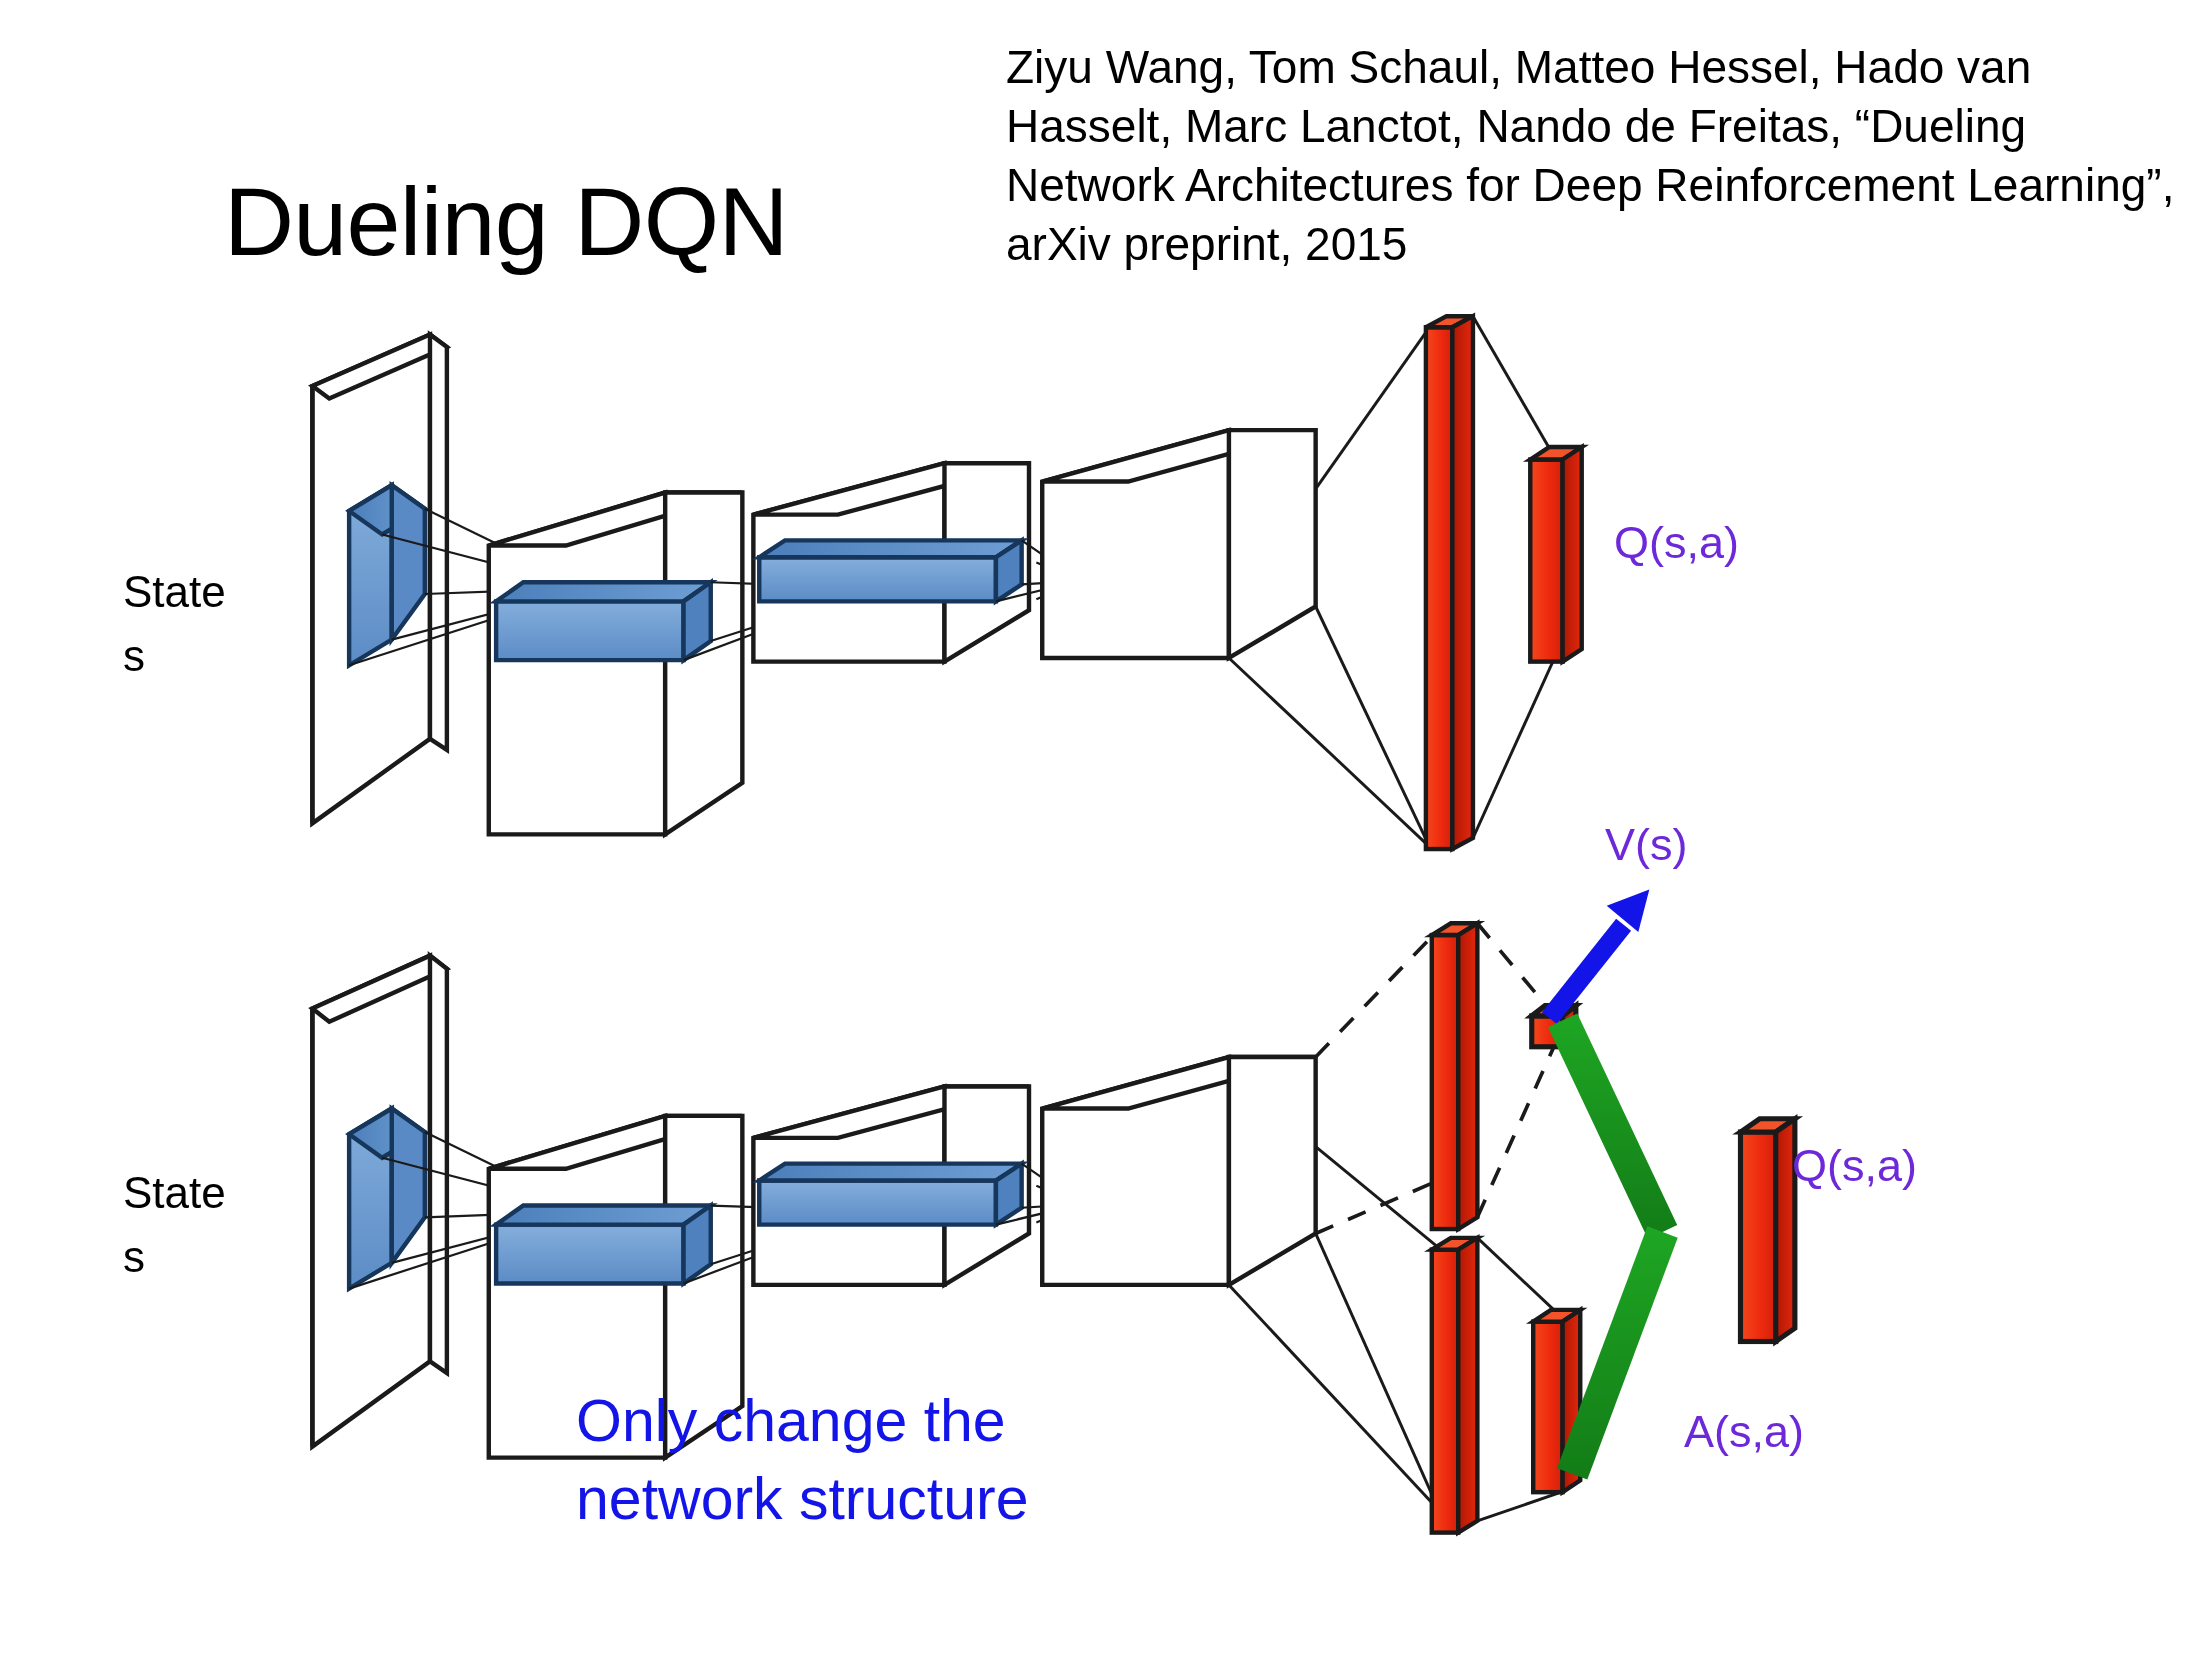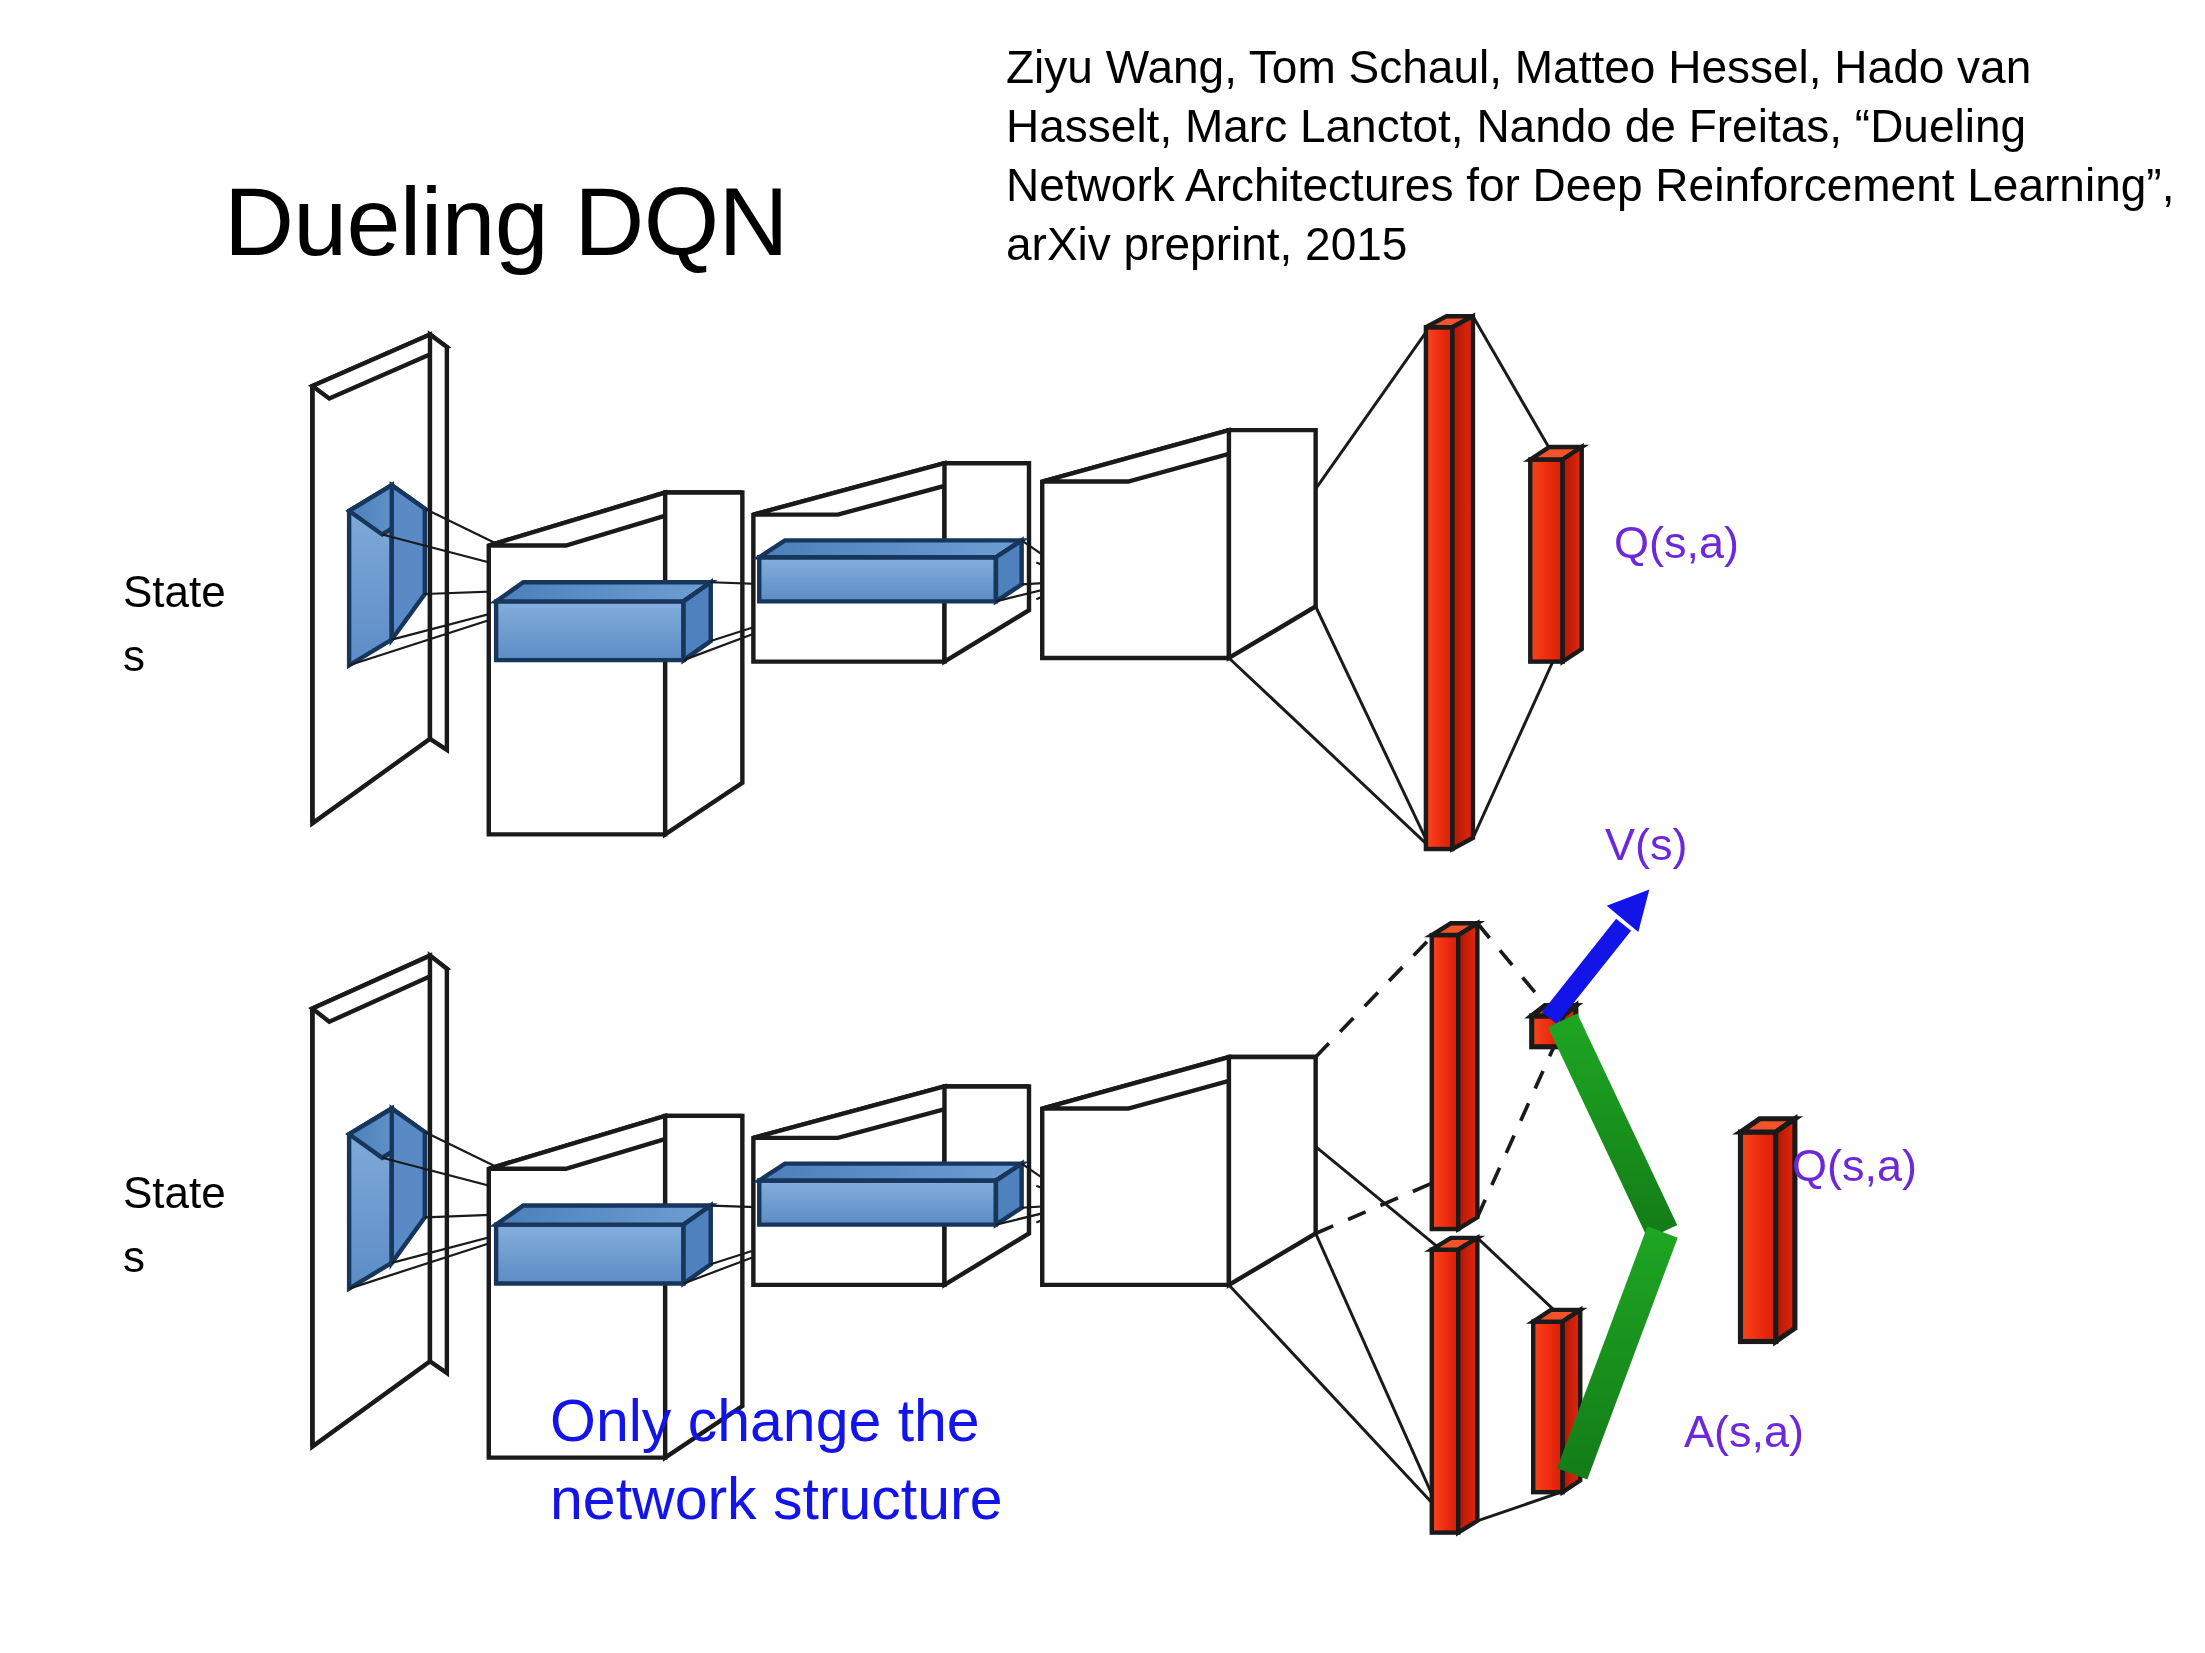--- a/index.html
+++ b/index.html
@@ -372,17 +372,17 @@
   <div class="abs math-label" id="label-q-top">Q(s,a)</div>
 
   <div class="abs math-label" id="label-v">V(s)</div>
 
   <div class="abs math-label" id="label-q-bot">
     <div>Q(s,a)</div>
   </div>
 
   <div class="abs math-label" id="label-a">A(s,a)</div>
 
-  <div class="abs" id="note-blue" style="white-space: pre-line;">Only change the
+  <div class="abs" id="note-blue" style="white-space: pre-line; margin-left: 26px;">Only change the
 network structure</div>
 
 </div>
 
 
 </body></html>

